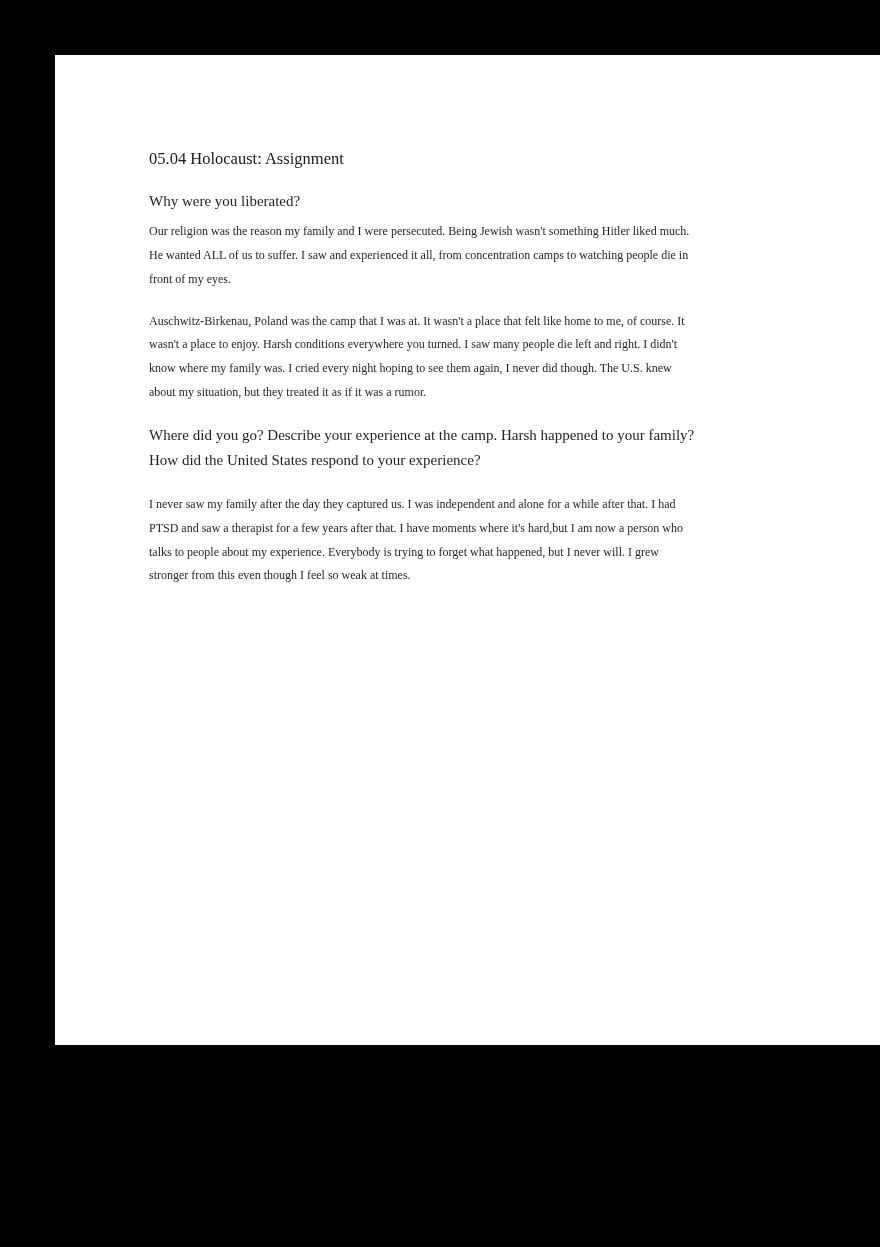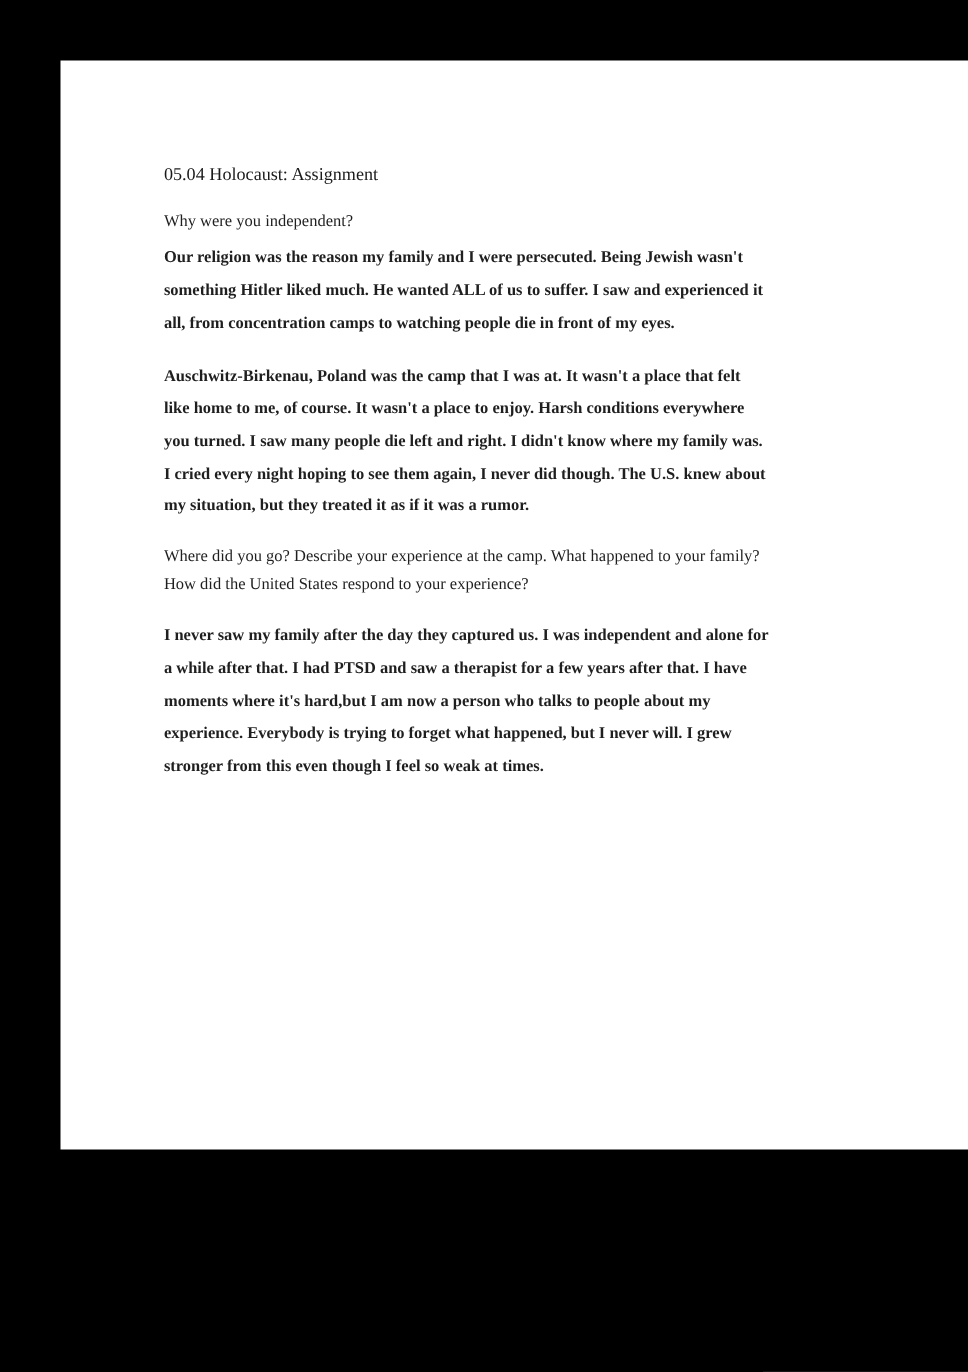--- a/index.html
+++ b/index.html
@@ -35,51 +35,50 @@
     font-weight: normal;
   }
   .prompt {
     font-size: 15px;
     color: #1f1f1f;
     line-height: 1.68;
     margin: 0 0 6px 0;
     font-weight: normal;
   }
   .body-par {
-    font-size: 15px;
+    font-size: 12px;
     color: #1f1f1f;
     line-height: 1.98;
     margin: 0;
     text-align: left;
-    font-weight: bold;
   }
   .gap-after-par {
     height: 18px;
   }
   .gap-small {
     height: 14px;
   }
 </style>
 </head>
 <body>
 
 <div class="page">
   <div class="content">
 
     <h1 class="doc-title">05.04 Holocaust: Assignment</h1>
 
-    <p class="prompt">Why were you independent?</p>
+    <p class="prompt">Why were you liberated?</p>
     <p class="body-par">Our religion was the reason my family and I were persecuted. Being Jewish wasn't something Hitler liked much. He wanted ALL of us to suffer. I saw and experienced it all, from concentration camps to watching people die in front of my eyes.</p>
 
     <div class="gap-after-par"></div>
 
     <p class="body-par">Auschwitz-Birkenau, Poland was the camp that I was at. It wasn't a place that felt like home to me, of course. It wasn't a place to enjoy. Harsh conditions everywhere you turned. I saw many people die left and right. I didn't know where my family was. I cried every night hoping to see them again, I never did though. The U.S. knew about my situation, but they treated it as if it was a rumor.</p>
 
     <div class="gap-after-par"></div>
 
-    <p class="prompt">Where did you go? Describe your experience at the camp. What happened to your family? How did the United States respond to your experience?</p>
+    <p class="prompt">Where did you go? Describe your experience at the camp. Harsh happened to your family? How did the United States respond to your experience?</p>
 
     <div class="gap-small"></div>
 
     <p class="body-par">I never saw my family after the day they captured us. I was independent and alone for a while after that. I had PTSD and saw a therapist for a few years after that. I have moments where it's hard,but I am now a person who talks to people about my experience. Everybody is trying to forget what happened, but I never will. I grew stronger from this even though I feel so weak at times.</p>
 
   </div>
 </div>
 
 </body></html>

